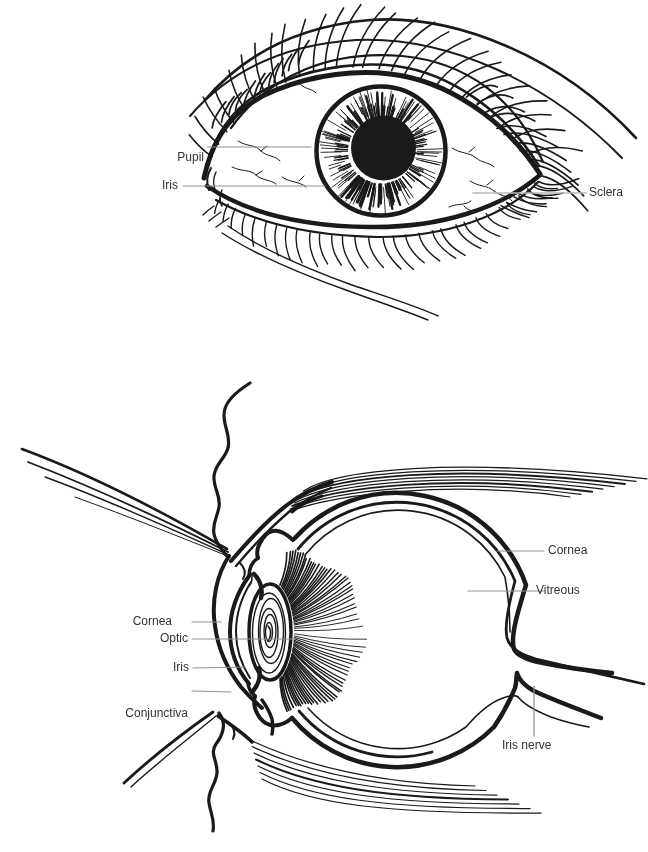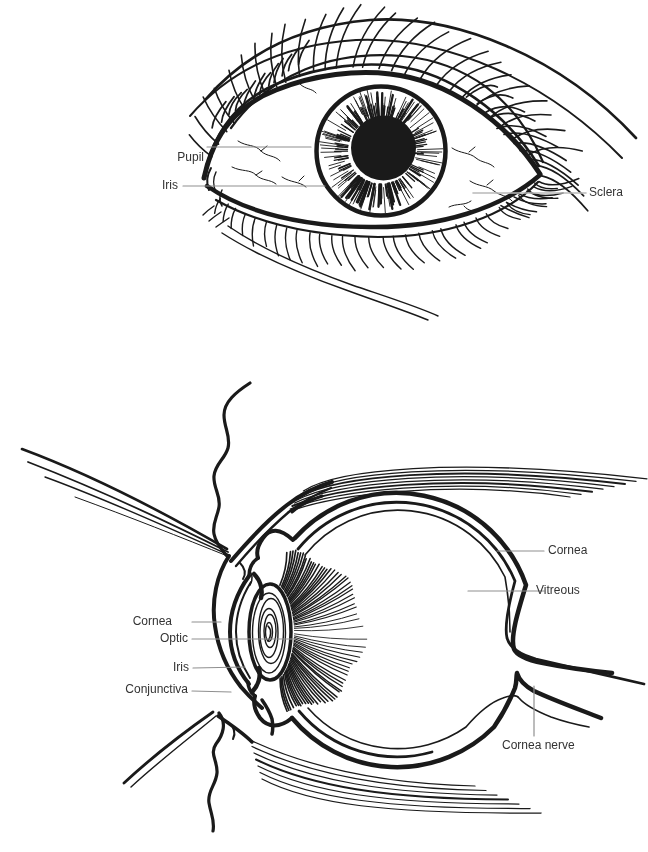--- a/index.html
+++ b/index.html
@@ -540,18 +540,18 @@
   </g>
 </svg>
 
 <div class="lbl r" style="left:94px;top:151px">Pupil</div>
 <div class="lbl r" style="left:68px;top:179px">Iris</div>
 <div class="lbl" style="left:589px;top:186px">Sclera</div>
 
 <div class="lbl r" style="left:62px;top:615px">Cornea</div>
 <div class="lbl r" style="left:78px;top:632px">Optic</div>
 <div class="lbl r" style="left:79px;top:661px">Iris</div>
-<div class="lbl r" style="left:78px;top:683px">Conjunctiva</div>
+<div class="lbl r" style="left:78px;top:707px">Conjunctiva</div>
 <div class="lbl" style="left:548px;top:544px">Cornea</div>
 <div class="lbl" style="left:536px;top:584px">Vitreous</div>
-<div class="lbl" style="left:502px;top:739px">Cornea nerve</div>
+<div class="lbl" style="left:502px;top:739px">Iris nerve</div>
 
 </div>
 
 </body></html>

